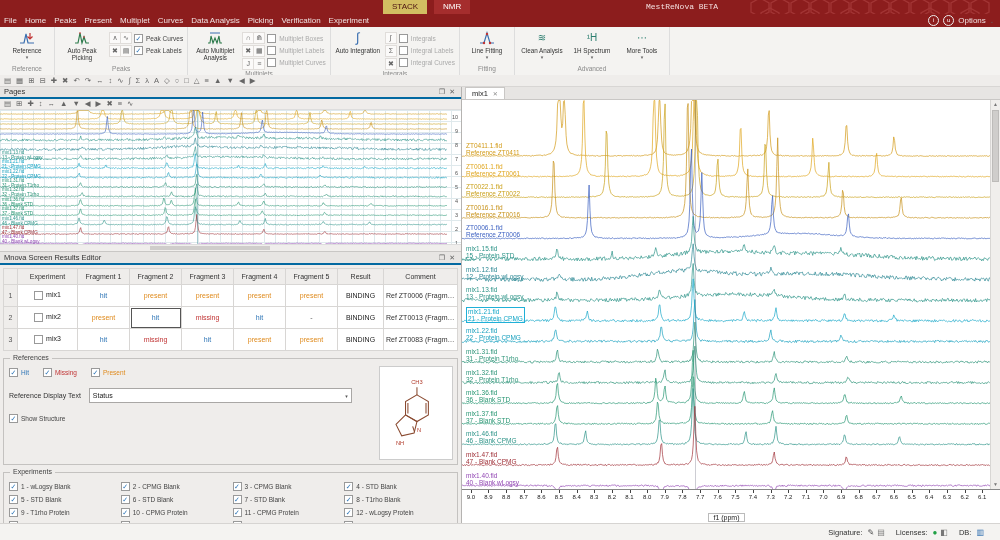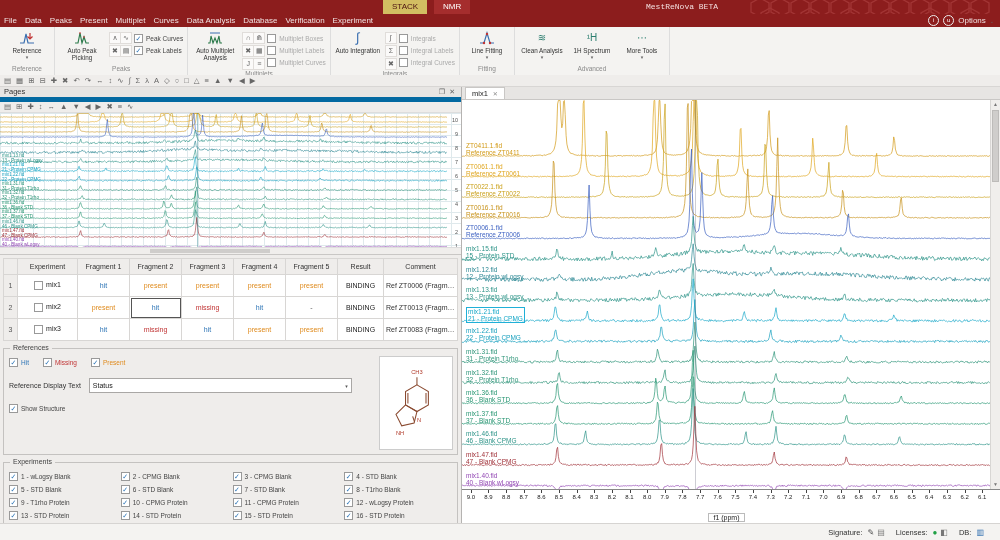--- a/index.html
+++ b/index.html
@@ -35,21 +35,21 @@
   .cbrow{display:flex;align-items:center;gap:3px;font-size:6.5px;color:#444;white-space:nowrap;}
   .cbrow.dis{color:#aaa;}
   .cb{width:7px;height:7px;border:1px solid #999;background:#fff;font-size:7px;line-height:7px;text-align:center;color:#2e75b6;flex:0 0 auto;}
   .caret{font-size:5px;color:#666;}
   
   #quickbar{position:absolute;top:75px;left:0;right:0;height:11px;background:#efedeb;border-bottom:1px solid #d8d6d4;display:flex;align-items:center;padding-left:2px;gap:1px;z-index:4;}
   .qicon{font-size:7.5px;color:#666;padding:0 2px;line-height:10px;}
   
   #workspace{position:absolute;top:86px;left:0;right:0;bottom:16px;display:flex;}
   #leftcol{width:461px;display:flex;flex-direction:column;background:#efedeb;}
-  .panelhdr{height:11px;background:#e7e5e3;border-bottom:5px solid #0369a1;display:flex;align-items:center;font-size:7.5px;padding:0 4px;color:#333;flex:0 0 auto;}
+  .panelhdr{height:11px;background:#e7e5e3;border-bottom:2px solid #0369a1;display:flex;align-items:center;font-size:7.5px;padding:0 4px;color:#333;flex:0 0 auto;}
   .panelhdr .sp{flex:1;}
   .phicon{font-size:7px;color:#666;padding:0 2px;}
   #pagestoolbar{height:10px;background:#efedeb;border-bottom:1px solid #ddd;display:flex;align-items:center;gap:1px;padding-left:2px;flex:0 0 auto;}
   #minicanvas{height:141px;position:relative;background-color:#fff;background-image:linear-gradient(#dfe9ec 1px,transparent 1px),linear-gradient(90deg,#dfe9ec 1px,transparent 1px);background-size:11px 11px;border-bottom:1px solid #c9c7c5;overflow:hidden;flex:0 0 auto;}
   #minisvg,#minilabels,#mininumbers{position:absolute;left:0;top:0;}
   #minilabels,#mininumbers{right:0;bottom:0;pointer-events:none;}
   .mlab{position:absolute;font-size:4.6px;line-height:5px;white-space:nowrap;}
   .pnum{position:absolute;right:3px;font-size:5.5px;color:#555;}
   #minicursor{position:absolute;top:0;bottom:0;width:1px;background:rgba(60,140,150,.45);}
   #minihscroll{position:absolute;left:0;right:0;bottom:0;height:6px;background:#f0eeec;border-top:1px solid #ddd;}
@@ -130,27 +130,27 @@
     <use href="#hx" x="90" y="10"></use>
       <use href="#hx" x="130" y="10"></use>
       <use href="#hx" x="170" y="10"></use>
       <use href="#hx" x="210" y="10"></use>
   </svg>
 </div>
 
 <div id="menubar">
   <span id="menus" style="display:flex;">
       <span class="menu">File</span>
-      <span class="menu">Data</span>
+      <span class="menu">Home</span>
       <span class="menu">Peaks</span>
       <span class="menu">Present</span>
       <span class="menu">Multiplet</span>
       <span class="menu">Curves</span>
       <span class="menu">Data Analysis</span>
-      <span class="menu">Database</span>
+      <span class="menu">Picking</span>
       <span class="menu">Verification</span>
       <span class="menu">Experiment</span>
     </span>
   <span id="menuright">
     <span class="circicon">i</span>
     <span class="circicon">u</span>
     <span id="optlbl">Options</span>
     <span class="caret">⌄</span>
   </span>
 </div>
@@ -426,20 +426,26 @@
           <div class="pnum" style="top: 60px;">6</div>
           <div class="pnum" style="top: 74px;">5</div>
           <div class="pnum" style="top: 88px;">4</div>
           <div class="pnum" style="top: 102px;">3</div>
           <div class="pnum" style="top: 116px;">2</div>
           <div class="pnum" style="top: 130px;">1</div>
         </div>
       <div id="minihscroll">
           <div id="minihthumb"></div>
         </div>
+    </div>
+    <div class="panelhdr">
+      <span>Mnova Screen Results Editor</span>
+      <span class="sp"></span>
+      <span class="phicon">❐</span>
+      <span class="phicon">✕</span>
     </div>
     <div id="resultsbody">
       <table id="restable">
         <colgroup>
           <col style="width:14px">
             <col style="width:60px">
             <col style="width:52px">
             <col style="width:52px">
             <col style="width:52px">
             <col style="width:52px">

